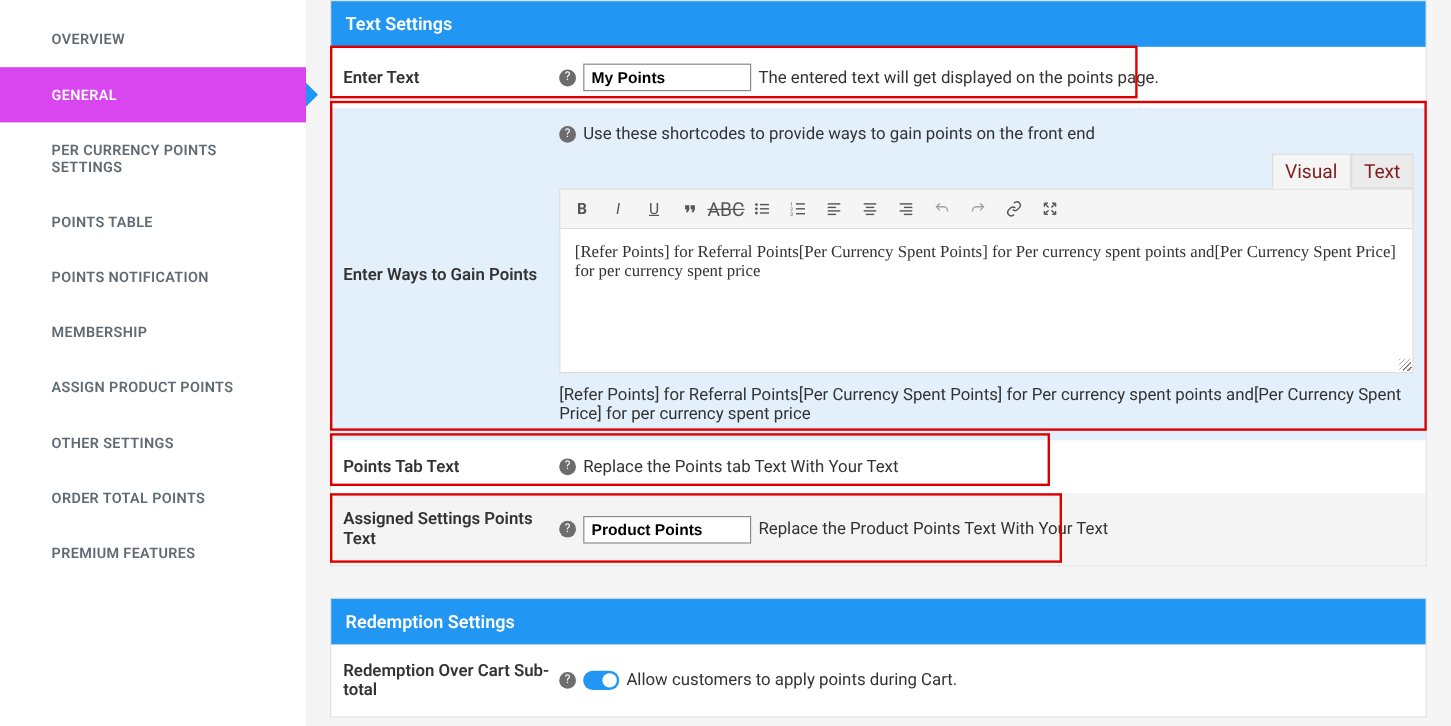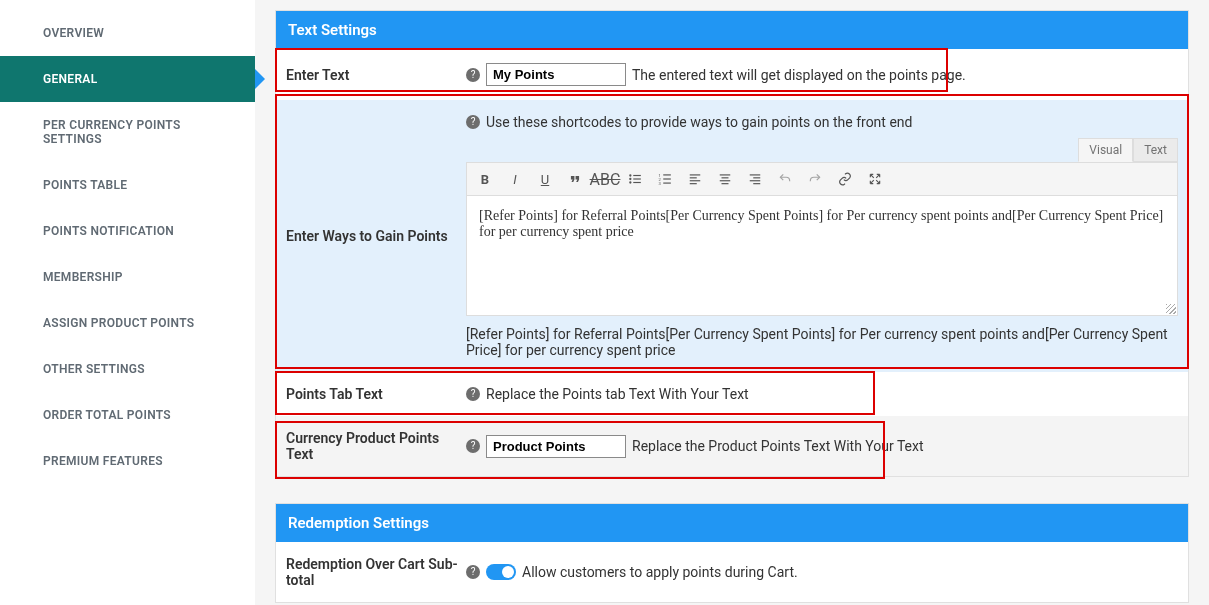--- a/index.html
+++ b/index.html
@@ -1,35 +1,35 @@
 <!DOCTYPE html>
 <html><head>
 <meta charset="utf-8">
 <style>
 * { margin: 0; padding: 0; box-sizing: border-box; }
 body { font-family: -apple-system, BlinkMacSystemFont, "Segoe UI", Roboto, sans-serif; font-size: 14px; color: #333; background: #f5f5f5; width: 1209px; }
 .container { display: flex; }
 .sidebar { width: 255px; background: #fff; flex-shrink: 0; padding-top: 10px; }
 .sidebar-item { padding: 16px 40px; font-size: 12px; font-weight: 600; letter-spacing: 0.3px; color: #606a73; cursor: pointer; text-transform: uppercase; border-left: 3px solid transparent; }
-.sidebar-item.active { background: #0f766e; color: #fff; position: relative; }
+.sidebar-item.active { background: #d946ef; color: #fff; position: relative; }
 .sidebar-item.active::after { content: ""; position: absolute; right: -10px; top: 50%; transform: translateY(-50%); border-left: 10px solid #2196f3; border-top: 10px solid transparent; border-bottom: 10px solid transparent; }
 .main { flex: 1; padding: 0 20px 20px 20px; min-width: 0; }
-.panel { margin-top: 10px; border: 1px solid #e0e0e0; background: #fff; }
+.panel { margin-top: 0; border: 1px solid #e0e0e0; background: #fff; }
 .panel-header { background: #2196f3; color: #fff; font-weight: 600; padding: 10px 12px; font-size: 15px; }
 .row { display: flex; align-items: center; padding: 14px 10px; }
 .row.alt { background: #f4f4f4; }
 .row-label { width: 180px; font-weight: 600; color: #333; flex-shrink: 0; }
 .row-body { flex: 1; display: flex; align-items: center; gap: 6px; flex-wrap: wrap; }
 .help-icon { width: 14px; height: 14px; border-radius: 50%; background: #6d6d6d; color: #fff; font-size: 10px; line-height: 14px; text-align: center; flex-shrink: 0; }
 input[type="text"] { border: 1px solid #8a8a8a; padding: 3px 6px; width: 140px; font-size: 13px; background: #fff; font-weight: bold; }
 .desc { color: #333; }
 .red-box { border: 2px solid #dc0000; position: absolute; pointer-events: none; z-index: 5; }
 .box-stack { position: relative; }
 .editor-tabs { display: flex; justify-content: flex-end; }
-.editor-tab { padding: 4px 10px; font-size: 12px; border: 1px solid #ddd; background: #ebebeb; color: #737373; cursor: pointer; }
+.editor-tab { padding: 4px 10px; font-size: 16px; border: 1px solid #ddd; background: #ebebeb; color: #7f1d1d; cursor: pointer; }
 .editor-tab.active { background: #f5f5f5; border-bottom-color: #f5f5f5; }
 .toolbar { background: #f5f5f5; border: 1px solid #ddd; padding: 4px 6px; display: flex; gap: 6px; align-items: center; }
 .toolbar-btn { width: 24px; height: 24px; display: flex; align-items: center; justify-content: center; color: #555; cursor: pointer; font-size: 13px; }
 .editor-body { border: 1px solid #ddd; border-top: none; min-height: 120px; padding: 12px; font-family: Georgia, serif; font-size: 14px; color: #333; background: #fff; resize: vertical; overflow: auto; }
 .editor-body-wrap { position: relative; }
 .resize-grip { position: absolute; right: 2px; bottom: 2px; width: 10px; height: 10px; background: repeating-linear-gradient(135deg, #aaa 0 1px, transparent 1px 3px); }
 .ways-row { display: flex; padding: 14px 10px; background: #e3f0fc; align-items: stretch; }
 .ways-row .row-label { align-self: center; }
 .ways-body { flex: 1; }
 .ways-hint { color: #333; margin-bottom: 8px; display: flex; align-items: center; gap: 6px; }
@@ -177,21 +177,21 @@
 
         <div class="row">
           <div class="row-label">Points Tab Text</div>
           <div class="row-body">
             <span class="help-icon">?</span>
             <span class="desc">Replace the Points tab Text With Your Text</span>
           </div>
         </div>
 
         <div class="row alt">
-          <div class="row-label">Currency Product Points Text</div>
+          <div class="row-label">Assigned Settings Points Text</div>
           <div class="row-body">
             <span class="help-icon">?</span>
             <input type="text" value="Product Points" style="">
             <span class="desc">Replace the Product Points Text With Your Text</span>
           </div>
         </div>
       </section>
 
       <div class="red-box" style="top:38px; left:0; width:673px; height:44px;"></div>
       <div class="red-box" style="top:84px; left:0; right:0; height:275px;"></div>

